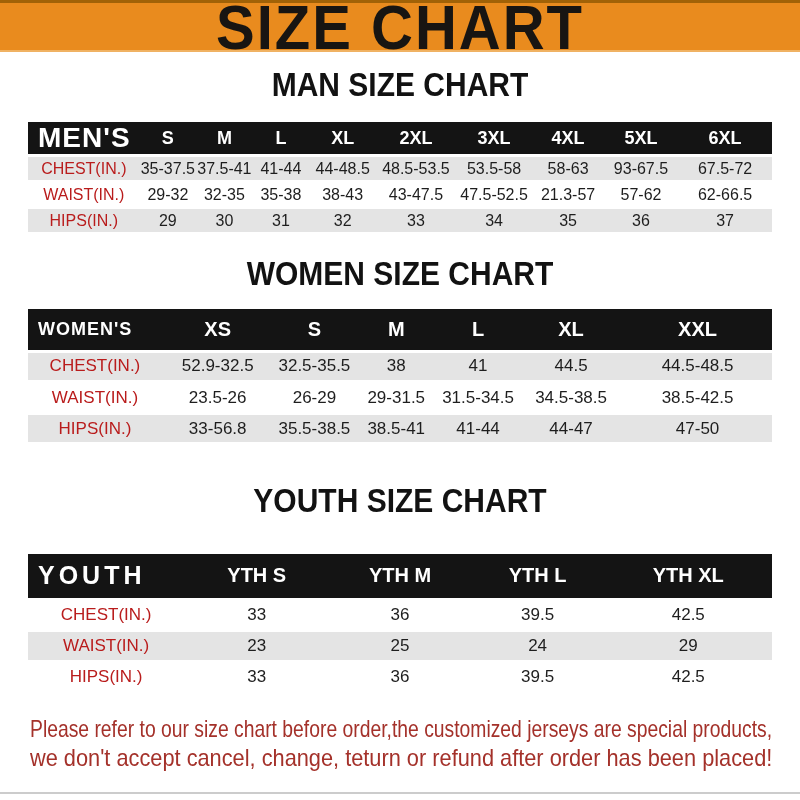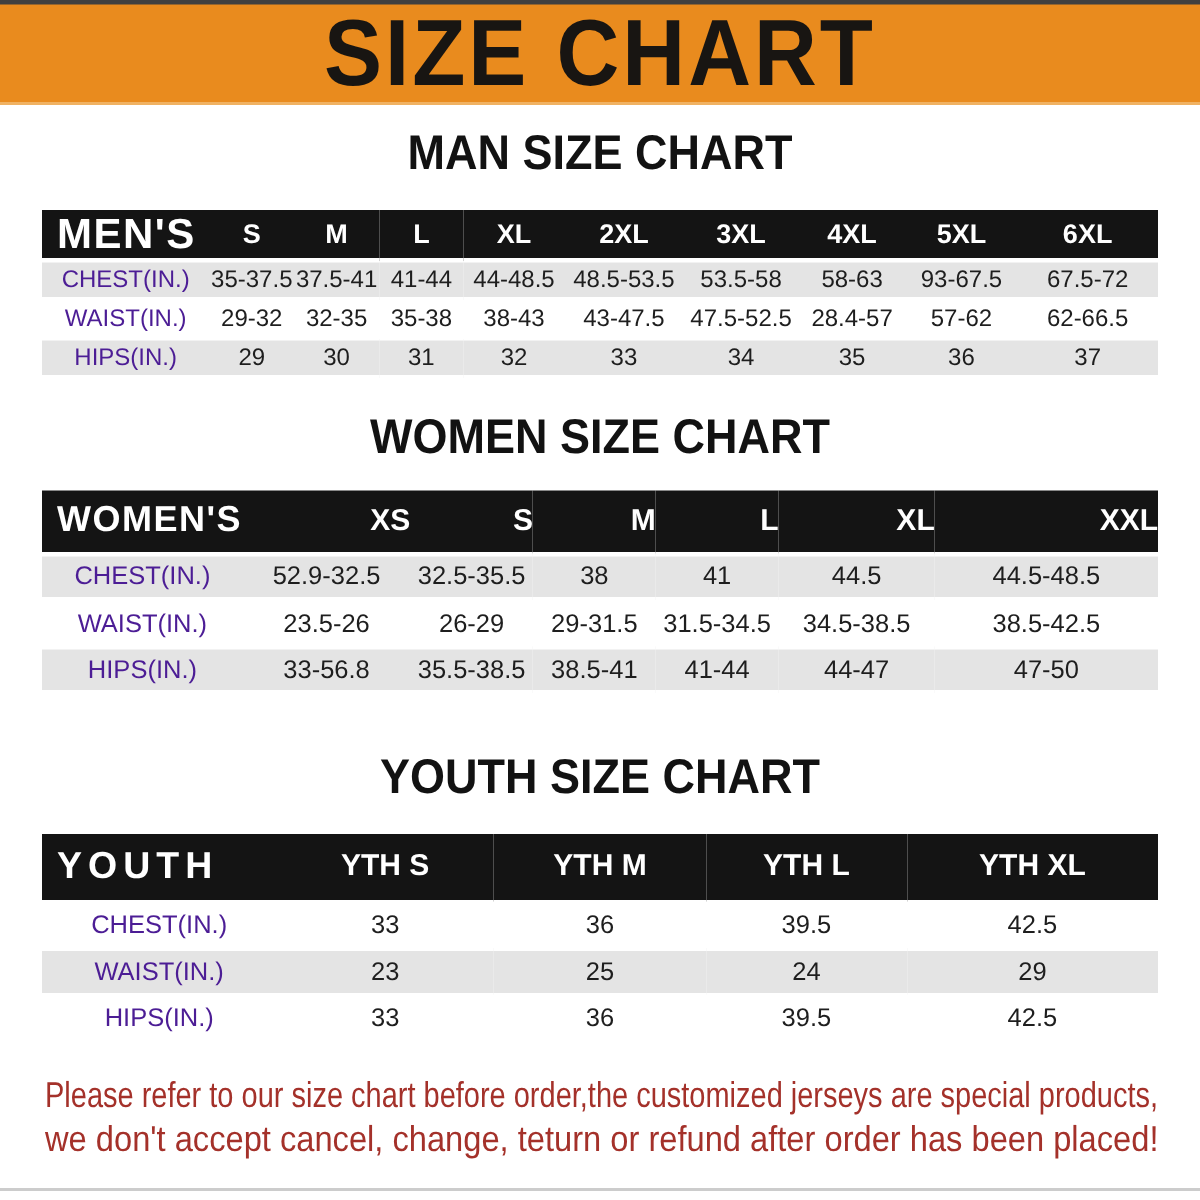--- a/index.html
+++ b/index.html
@@ -6,23 +6,23 @@
   html, body { width: 800px; height: 800px; }
   body {
     font-family: "Liberation Sans", sans-serif;
     background: #ffffff;
     overflow: hidden;
     position: relative;
   }
 
   
   .banner {
-    height: 70px;
+    height: 52px;
     background: #E98B1E;
-    border-top: 3px solid #404040;
+    border-top: 3px solid #a16207;
     border-bottom: 2px solid #f0b263;
     display: flex;
     align-items: center;
     justify-content: center;
   }
   .banner-title {
     font-size: 58px;
     font-weight: bold;
     color: #181512;
     letter-spacing: 2px;
@@ -47,60 +47,60 @@
 
   
   table {
     width: 744px;
     margin: 0 auto;
     border-collapse: collapse;
     table-layout: fixed;
   }
   .tbl-men   { margin-top: 20px; }
   .tbl-women { margin-top: 18px; }
-  .tbl-youth { margin-top: 20px; }
+  .tbl-youth { margin-top: 36px; }
 
   thead th {
     background: #141414;
     color: #ffffff;
     border-bottom: 3px solid #ffffff;
     vertical-align: middle;
   }
   th.label-head {
     text-align: left;
     padding-left: 10px;
     white-space: nowrap;
   }
   th.size-head { text-align: center; font-weight: bold; }
 
   .tbl-men   thead th { height: 33px; }
   .tbl-women thead th { height: 42px; }
   .tbl-youth thead th { height: 45px; }
 
   .tbl-men   th.label-head { font-size: 28px; letter-spacing: 1px; }
-  .tbl-women th.label-head { font-size: 24px; letter-spacing: 1px; }
+  .tbl-women th.label-head { font-size: 18px; letter-spacing: 1px; }
   .tbl-youth th.label-head { font-size: 25px; letter-spacing: 4px; }
 
   .tbl-men   th.size-head { font-size: 18px; }
-  .tbl-women th.size-head { font-size: 20px; text-align: right; }
+  .tbl-women th.size-head { font-size: 20px; }
   .tbl-youth th.size-head { font-size: 20px; text-align: center; }
 
   tbody td {
     text-align: center;
     color: #1e1e1e;
     border-bottom: 3px solid #ffffff;
     vertical-align: middle;
   }
   tr.stripe td { background: #E4E4E4; }
 
   .tbl-men   tbody td { height: 26px; font-size: 16px; }
   .tbl-women tbody td { height: 31px; font-size: 17px; border-bottom: 4px solid #ffffff; }
   .tbl-youth tbody td { height: 31px; font-size: 17px; }
 
-  td.row-label { font-size: 15.5px; color: #4c1d95; }
+  td.row-label { font-size: 15.5px; color: #b91c1c; }
 
   
   .disclaimer {
     margin: 20px 0 0 30px;
     color: #A4312A;
     font-weight: bold;
   }
   .fit-line {
     font-size: 24px;
     line-height: 29px;
@@ -167,21 +167,21 @@
         <td class="val">67.5-72</td>
       </tr>
       <tr>
         <td class="row-label">WAIST(IN.)</td>
         <td class="val">29-32</td>
         <td class="val">32-35</td>
         <td class="val">35-38</td>
         <td class="val">38-43</td>
         <td class="val">43-47.5</td>
         <td class="val">47.5-52.5</td>
-        <td class="val">28.4-57</td>
+        <td class="val">21.3-57</td>
         <td class="val">57-62</td>
         <td class="val">62-66.5</td>
       </tr>
       <tr class="stripe">
         <td class="row-label">HIPS(IN.)</td>
         <td class="val">29</td>
         <td class="val">30</td>
         <td class="val">31</td>
         <td class="val">32</td>
         <td class="val">33</td>

